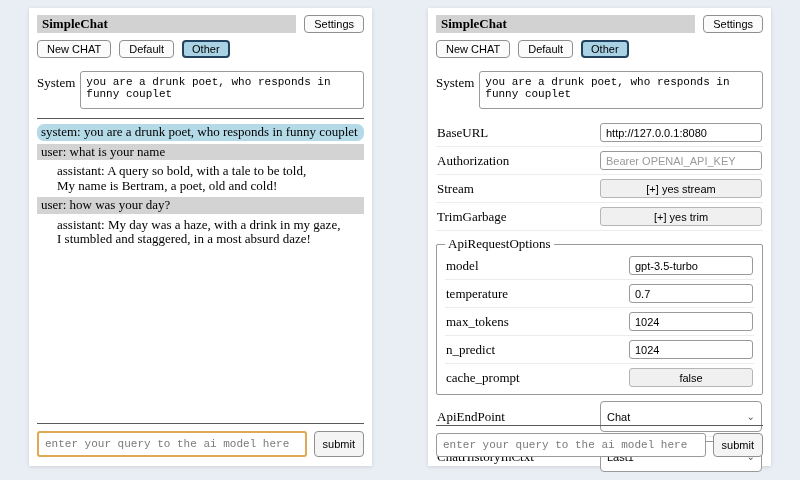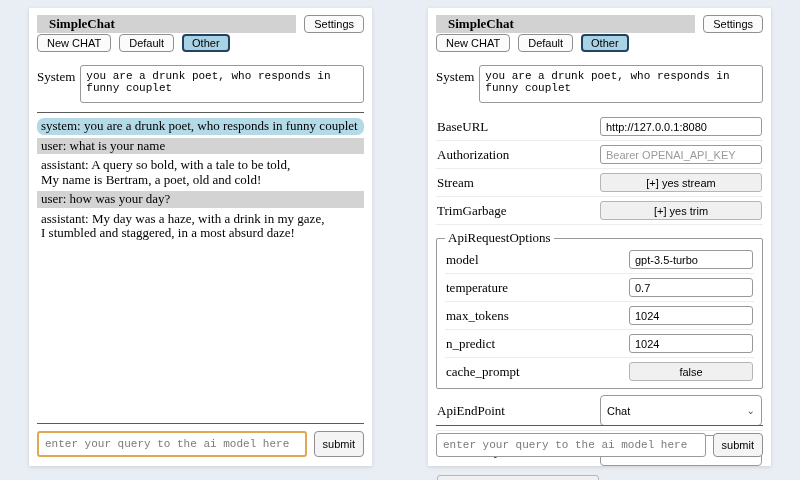--- a/index.html
+++ b/index.html
@@ -15,28 +15,28 @@
     box-shadow:0 1px 4px rgba(0,0,0,0.12);
     padding:7px 8px; box-sizing:border-box;
   }
   #left-panel { left:29px; }
   #right-panel { left:428px; }
 
   
   .hdr-row { display:flex; gap:8px; align-items:stretch; }
   .app-title {
     flex:1; background:#d2d2d2; font-weight:bold; font-size:13px;
-    padding:2px 12px; line-height:14px;
+    padding:2px 5px; line-height:14px;
   }
   .btn {
     font-family:"Liberation Sans", sans-serif; font-size:11px;
     background:#fbfbfb; border:1px solid #8f8f8f; border-radius:4px;
     padding:1px 9px; color:#000; cursor:pointer; line-height:14px;
   }
-  .chat-btn-row { margin-top:1px; display:flex; gap:8px; }
+  .chat-btn-row { margin-top:7px; display:flex; gap:8px; }
   .btn.active {
     background:#a9d2e4; border:2px solid #23425f; padding:0 8px;
   }
 
   
   .system-row { margin-top:13px; display:flex; gap:5px; }
   .system-label { font-size:13px; padding-top:4px; }
   .system-box {
     flex:1; height:28px; resize:none;
     border:1px solid #999; border-radius:3px;
@@ -47,21 +47,21 @@
   hr.sep { border:none; border-top:1px solid #5a5a5a; margin:9px 0 5px; }
 
   
   .chat-log { margin-top:0; }
   .msg {
     font-size:13px; line-height:1.12; padding:1px 4px; margin-bottom:3px;
     white-space:pre-line;
   }
   .msg.system    { background:#b4dae8;border-radius:7px; }
   .msg.user      { background:#d3d3d3; }
-  .msg.assistant { background:#ffffff; }
+  .msg.assistant { background:#ffffff;margin-left:16px; }
 
   
   .query-area { position:absolute; left:8px; right:8px; bottom:9px; }
   .query-area hr { border:none; border-top:1px solid #5a5a5a; margin:0 0 7px; }
   .query-row { display:flex; gap:7px; align-items:stretch; }
   input.query {
     flex:1; font-family:"Liberation Mono", monospace; font-size:11px;
     padding:5px 6px; border-radius:3px; color:#000; min-width:0;
   }
   input.query.focused { border:2px solid #dfa852; outline:none; }

